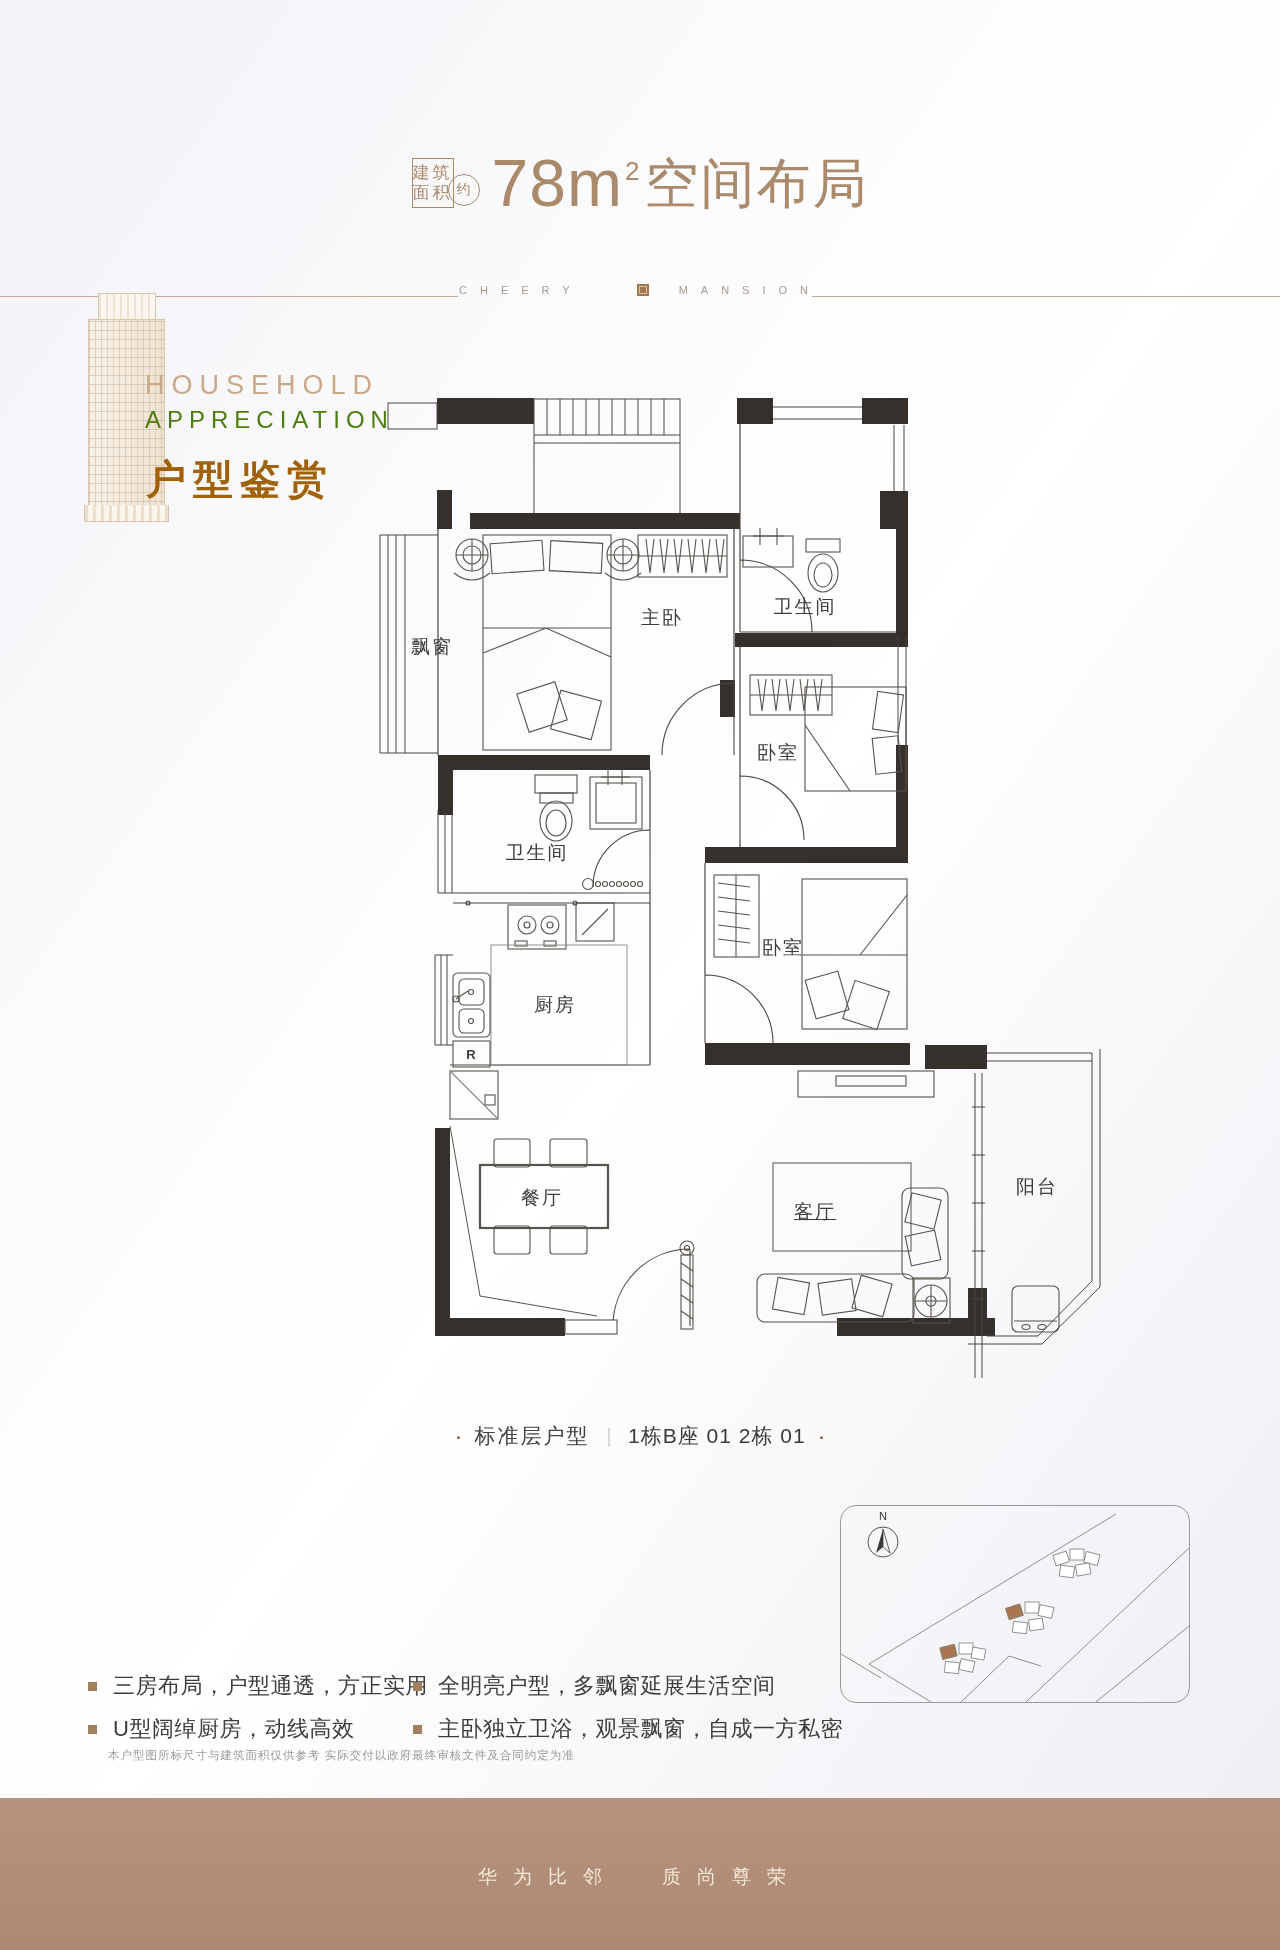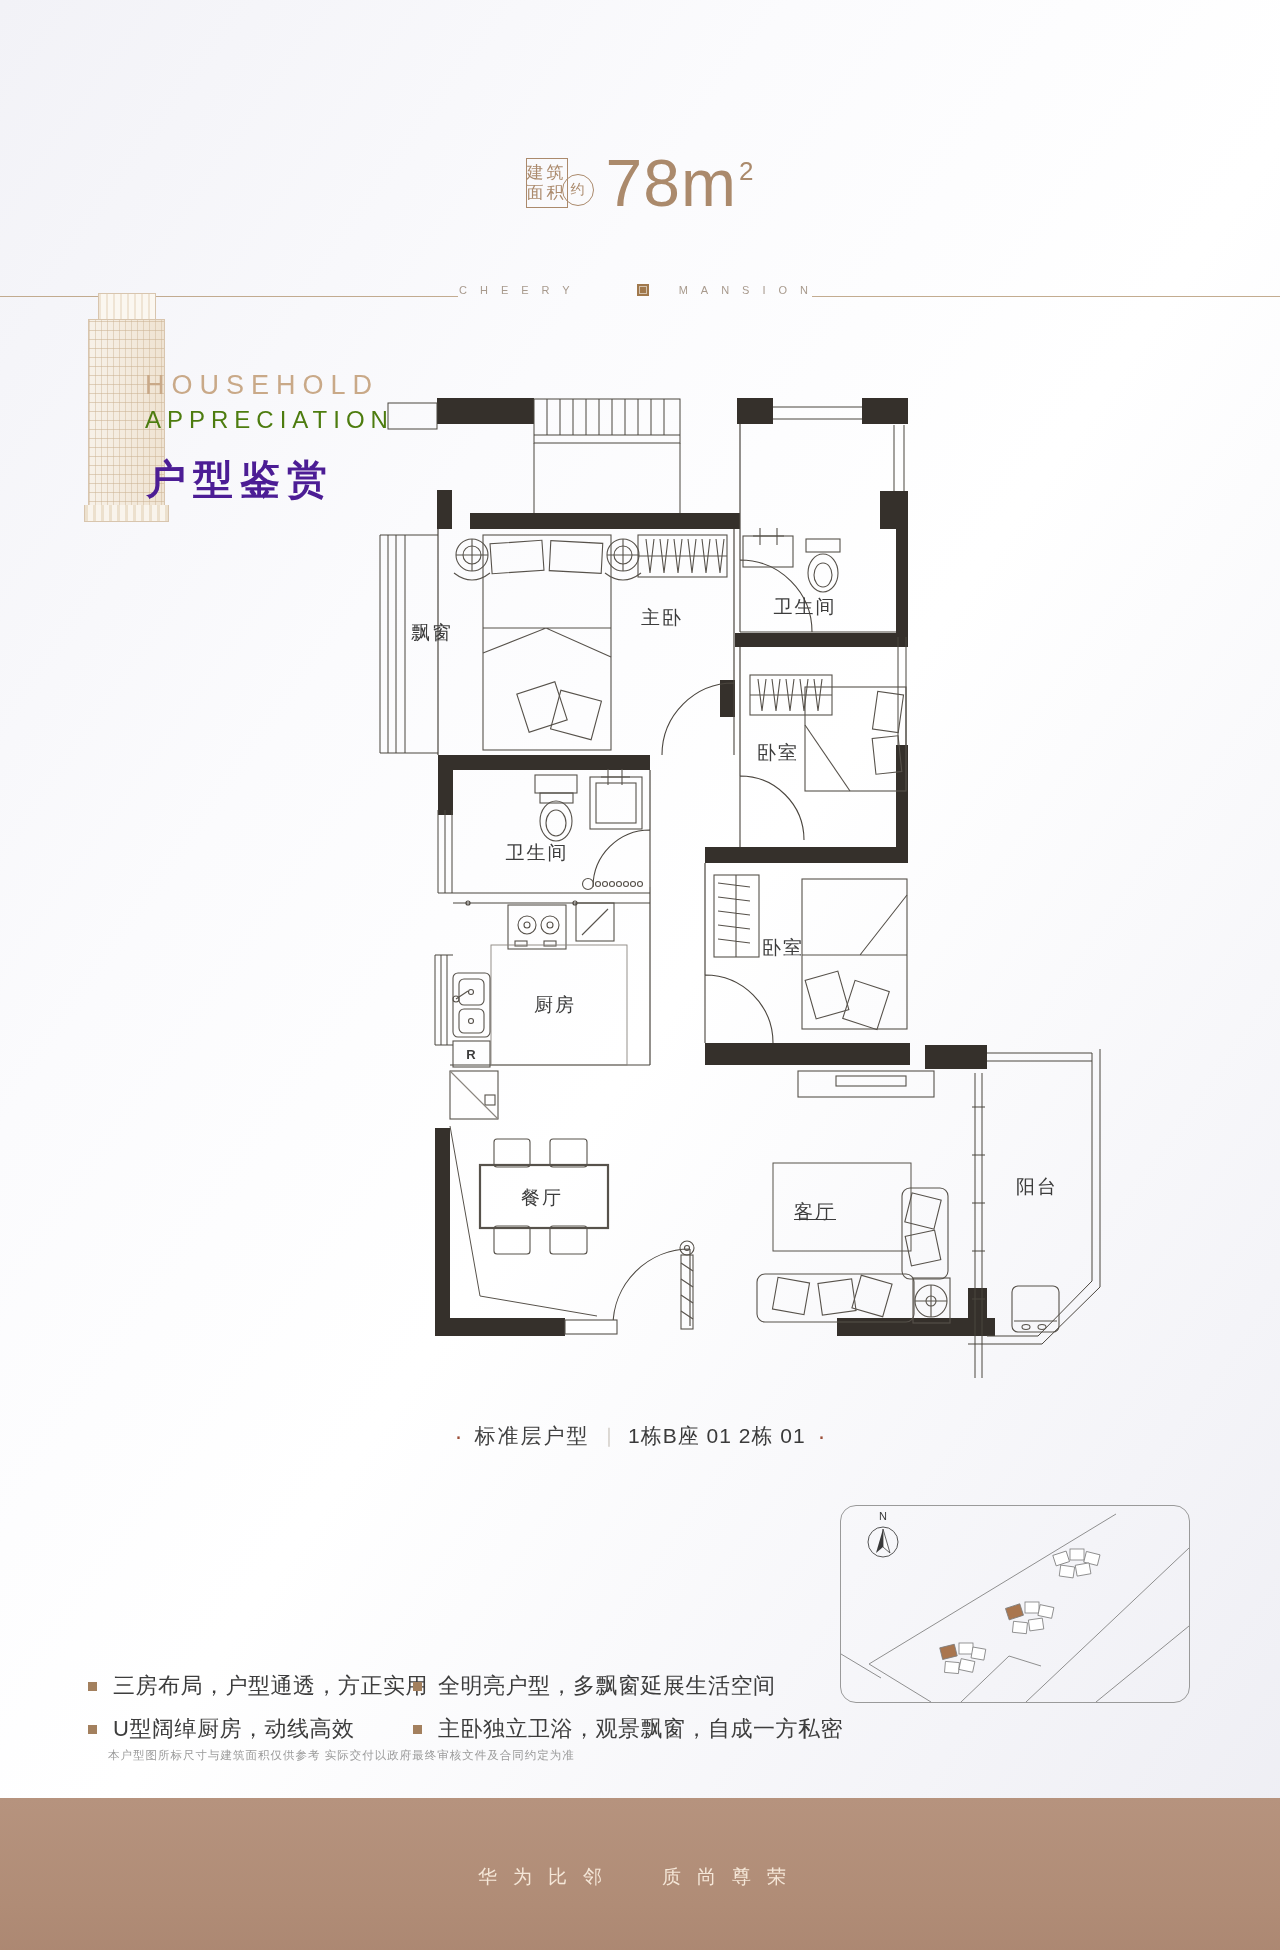--- a/index.html
+++ b/index.html
@@ -25,21 +25,21 @@
              background:repeating-linear-gradient(90deg,#efe4d4 0 2px,#fbf7f0 2px 7px);}
   .tower-body{position:absolute;left:88px;top:319px;width:75px;height:200px;border:1px solid #d8c5ae;
              background:
                repeating-linear-gradient(0deg,rgba(203,178,146,.55) 0 1px,transparent 1px 9px),
                repeating-linear-gradient(90deg,rgba(203,178,146,.45) 0 1px,transparent 1px 6px),
                linear-gradient(90deg,#f7f1e8,#efe3d2);}
   .tower-base{position:absolute;left:84px;top:505px;width:83px;height:16px;border:1px solid #d8c5ae;border-top:none;
              background:repeating-linear-gradient(90deg,#ece0cd 0 3px,#f9f4ec 3px 8px);}
   .en1{position:absolute;left:145px;top:370px;font-size:27px;letter-spacing:7px;color:#c9a988;font-weight:300;}
   .en2{position:absolute;left:145px;top:406px;font-size:24px;letter-spacing:6px;color:#4d7c0f;font-weight:300;}
-  .cn-title{position:absolute;left:146px;top:452px;font-size:40px;letter-spacing:7px;color:#4c1d95;font-weight:700;}
+  .cn-title{position:absolute;left:146px;top:452px;font-size:40px;letter-spacing:7px;color:#a16207;font-weight:700;}
   
   #plan-wrap{position:absolute;left:350px;top:395px;width:760px;height:1010px;}
   .room-label{position:absolute;transform:translate(-50%,-50%);font-size:19px;color:#3c3c3c;font-weight:500;letter-spacing:2px;white-space:nowrap;}
   .fridge-label{position:absolute;transform:translate(-50%,-50%);font-size:13px;color:#3c3c3c;font-weight:700;}
   
   .caption{position:absolute;top:1422px;left:0;width:1280px;display:flex;justify-content:center;align-items:center;font-size:21px;}
   .cap-dot{color:#9c4f38;font-size:24px;margin:0 12px;}
   .cap-type{color:#404040;letter-spacing:2px;}
   .cap-sep{color:#c9c3bc;margin:0 10px;font-size:19px;}
   .cap-units{color:#3a3a3a;letter-spacing:1px;font-weight:500;}
@@ -59,20 +59,21 @@
 </head>
 <body>
 
 <div class="title-row">
   <div class="area-box">
     <div>建筑</div>
     <div>面积</div>
   </div>
   <div class="approx-circle">约</div>
   <div class="big-num"><span>78m</span><span class="big-sup">2</span></div>
+  <div class="big-cn">空间布局</div>
 </div>
 
 <div class="div-line" style="left:0;width:458px;"></div>
 <div class="div-line" style="left:812px;width:468px;"></div>
 <div class="brand-row">
   <span class="brand-txt">CHEERY</span>
   <span class="brand-txt" style="margin-left:14px;"></span>
   <span class="brand-sq"></span>
   <span class="brand-txt">MANSION</span>
 </div>
@@ -263,21 +264,21 @@
     <path d="M557,500 L510,560 M452,560 H557"></path>
 
     <rect x="662" y="891" width="47" height="46" rx="6"></rect>
     <path d="M664,926 H707"></path>
     <ellipse cx="676" cy="932" rx="4" ry="2.5"></ellipse>
         <ellipse cx="692" cy="932" rx="4" ry="2.5"></ellipse>
   </g>
 </svg>
 
   
-  <div class="room-label" style="left:82px;top:238px;">飘窗</div>
+  <div class="room-label" style="left:82px;top:252px;">飘窗</div>
   <div class="room-label" style="left:312px;top:223px;">主卧</div>
   <div class="room-label" style="left:455px;top:212px;">卫生间</div>
   <div class="room-label" style="left:428px;top:358px;">卧室</div>
   <div class="room-label" style="left:187px;top:458px;">卫生间</div>
   <div class="room-label" style="left:205px;top:610px;">厨房</div>
   <div class="room-label" style="left:433px;top:553px;">卧室</div>
   <div class="room-label" style="left:192px;top:803px;">餐厅</div>
   <div class="room-label" style="left:465px;top:817px;text-decoration:underline;">客厅</div>
   <div class="room-label" style="left:687px;top:792px;">阳台</div>
   <div class="fridge-label" style="left:121px;top:659px;">R</div>

